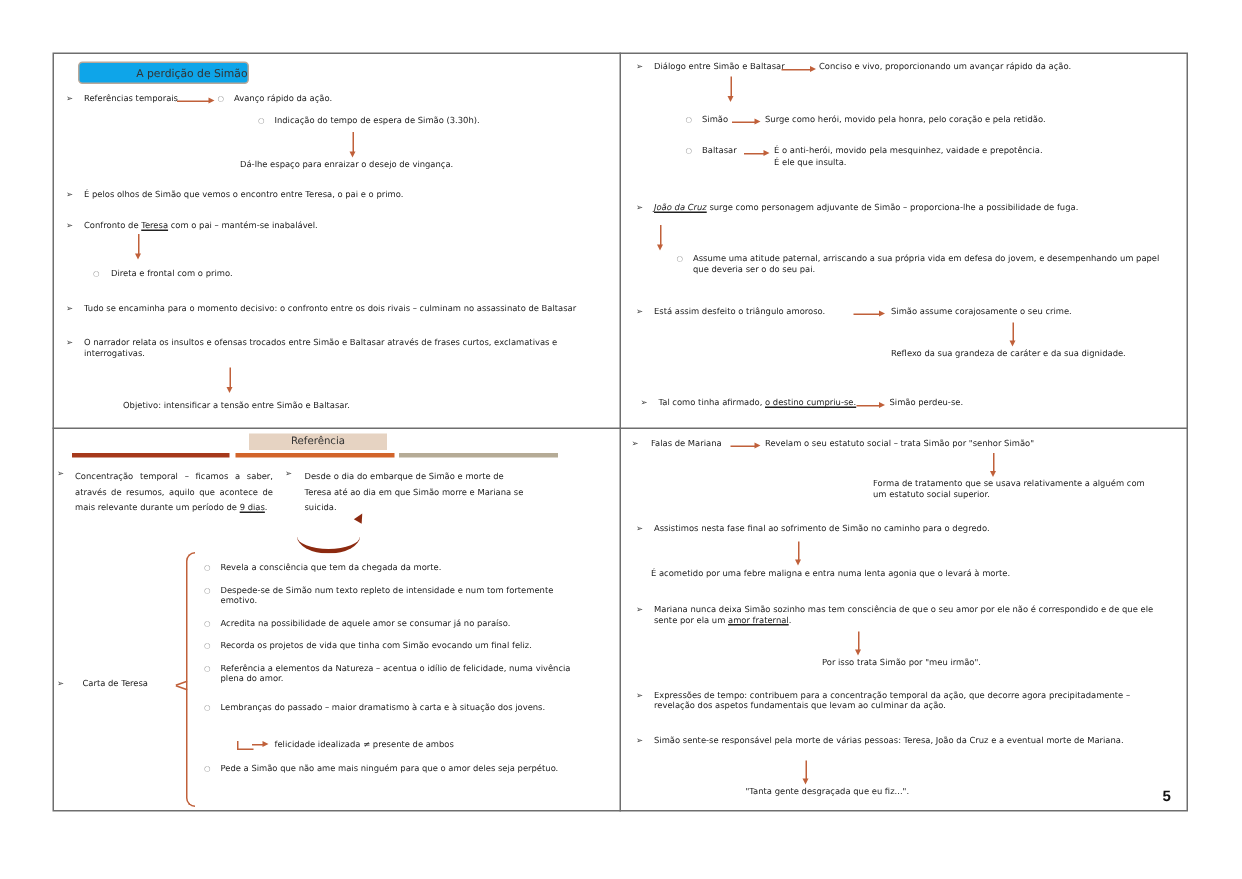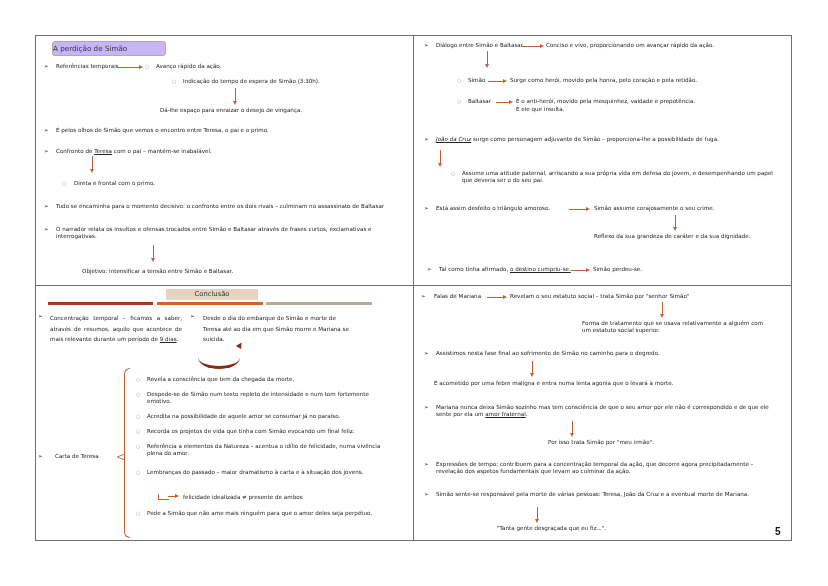--- a/index.html
+++ b/index.html
@@ -15,22 +15,22 @@
   .u { text-decoration:underline; }
   .bul { position:absolute; font-size:5.6px; color:#333; }
   .sub { position:absolute; font-size:5px; color:#999; }
   .arr-r { position:absolute; height:1px; background:#c0603a; }
   .arr-r::after { content:""; position:absolute; right:-3px; top:-2px;
                   border-left:4px solid #c0603a; border-top:2.5px solid transparent; border-bottom:2.5px solid transparent; }
   .arr-d { position:absolute; width:1px; background:#c0603a; }
   .arr-d::after { content:""; position:absolute; bottom:-3px; left:-2px;
                   border-top:4px solid #c0603a; border-left:2.5px solid transparent; border-right:2.5px solid transparent; }
   .title-box { position:absolute; left:52px; top:41px; width:112px; height:13px;
-               background:#c4b5fd; border:1px solid #b9a89a; border-radius:3px;
-               font-size:7.2px; line-height:13px; text-align:left; color:#333; }
+               background:#0ea5e9; border:1px solid #b9a89a; border-radius:3px;
+               font-size:7.2px; line-height:13px; text-align:right; color:#333; }
   .concl-box { position:absolute; left:166px; top:289px; width:92px; height:11px;
                background:#e6d3c2; font-size:6.8px; line-height:11px; text-align:center; color:#333; }
   .bar { position:absolute; top:302px; height:3px; }
   .brace { position:absolute; left:124px; top:368px; width:6px; height:170px;
            border-left:1.2px solid #c0603a; border-top:1.2px solid #c0603a; border-bottom:1.2px solid #c0603a;
            border-radius:6px 0 0 6px; box-sizing:border-box; }
   .brace-tip { position:absolute; left:117px; top:455px; width:8px; height:1.2px; background:#c0603a; transform:rotate(-20deg); }
   .brace-tip2 { position:absolute; left:117px; top:458px; width:8px; height:1.2px; background:#c0603a; transform:rotate(20deg); }
   .curve { position:absolute; left:198px; top:346px; width:42px; height:20px;
            border-bottom:3px solid #8c2a10; border-radius:0 0 50% 50%; }
@@ -105,21 +105,21 @@
 <div class="arr-r" style="left:569px;top:209px;width:18px"></div>
 <span class="t" style="left:594px;top:205px">Simão assume corajosamente o seu crime.</span>
 <div class="arr-d" style="left:675px;top:215px;height:13px"></div>
 <span class="t w" style="left:594px;top:233px;width:160px">Reflexo da sua grandeza de caráter e da sua dignidade.</span>
 
 <span class="bul" style="left:427px;top:266px">➢</span>
 <span class="t" style="left:439px;top:266px"><span>Tal como tinha afirmado, </span><span class="u">o destino cumpriu-se.</span></span>
 <div class="arr-r" style="left:571px;top:270px;width:16px"></div>
 <span class="t" style="left:593px;top:266px">Simão perdeu-se.</span>
 
-<div class="concl-box">Conclusão</div>
+<div class="concl-box">Referência</div>
 <div class="bar" style="left:48px;width:105px;background:#a6391b"></div>
 <div class="bar" style="left:157px;width:106px;background:#d2642a"></div>
 <div class="bar" style="left:266px;width:106px;background:#b5ab96"></div>
 
 <span class="bul" style="left:38px;top:313px">➢</span>
 <span class="t w" style="left:50px;top:313px;width:132px;line-height:10.5px;text-align:justify"><span>Concentração temporal – ficamos a saber, através de resumos, aquilo que acontece de mais relevante durante um período de </span><span class="u">9 dias</span>.</span>
 <span class="bul" style="left:190px;top:313px">➢</span>
 <span class="t w" style="left:203px;top:313px;width:148px;line-height:10.5px">Desde o dia do embarque de Simão e morte de Teresa até ao dia em que Simão morre e Mariana se suicida.</span>
 <div class="curve"></div>
 <div class="curve-head"></div>

